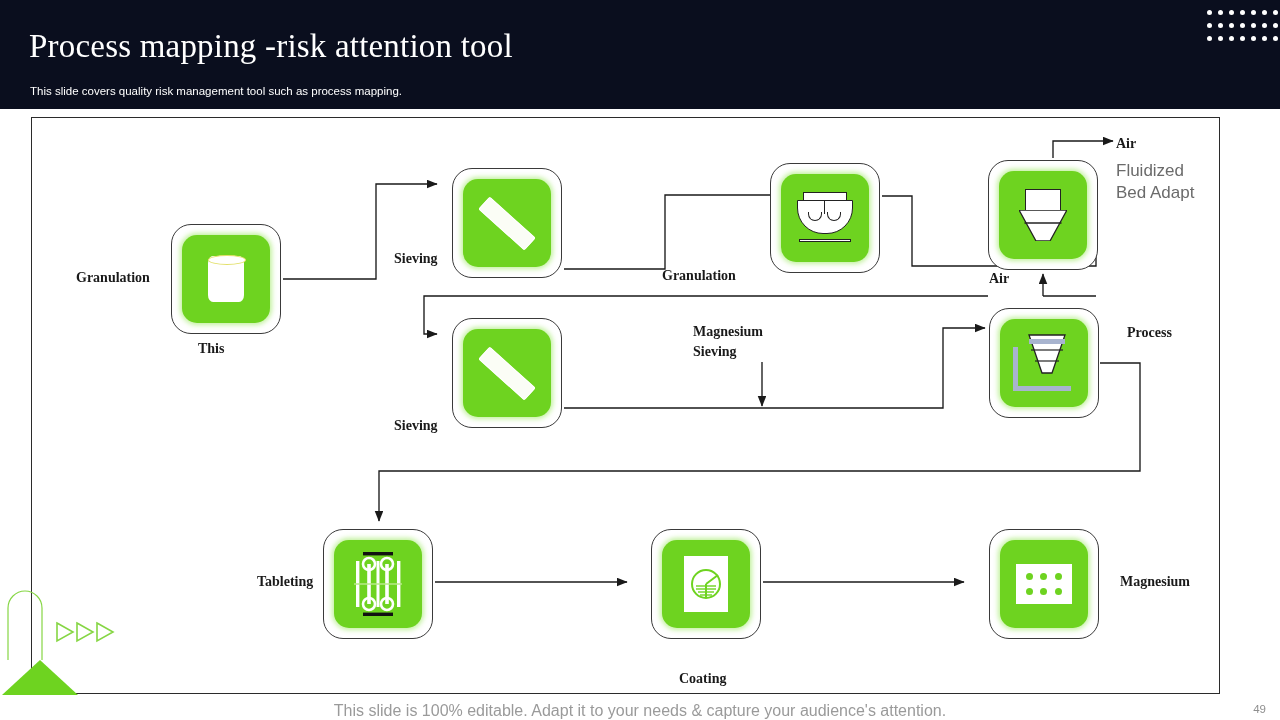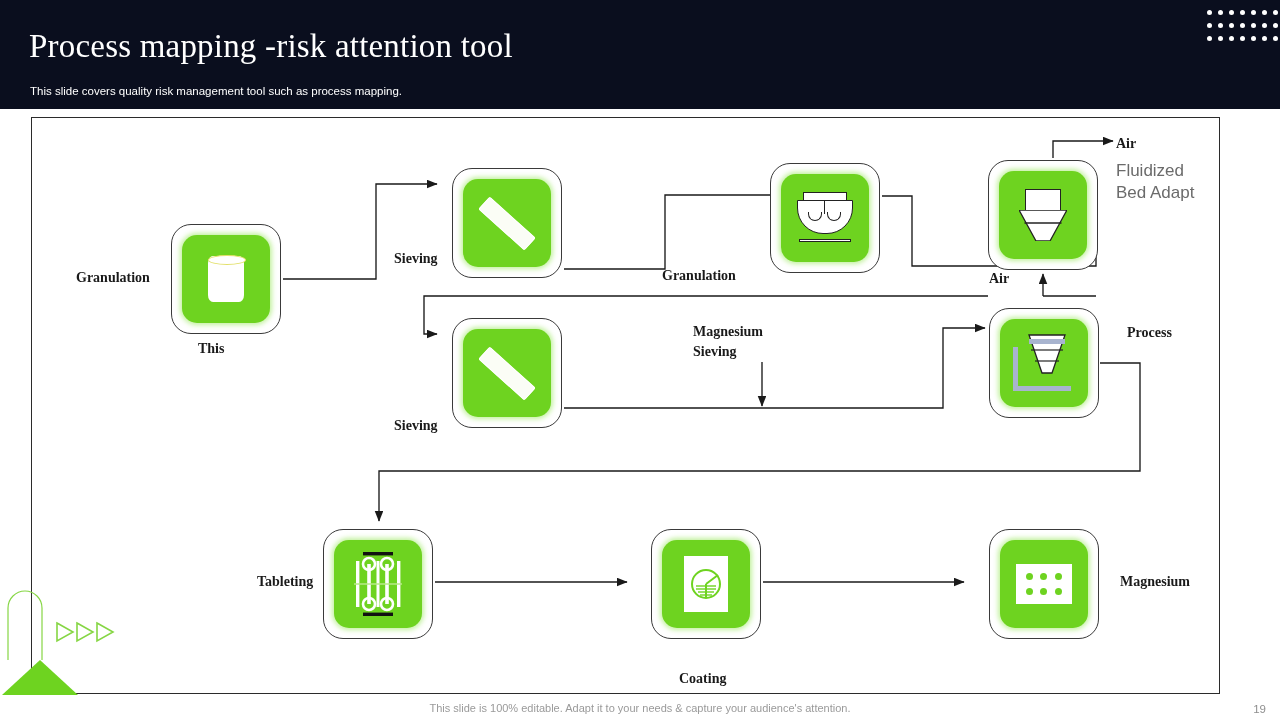--- a/index.html
+++ b/index.html
@@ -154,21 +154,21 @@
   .lbl-sans {
     position:absolute;
     font-family: "Liberation Sans", sans-serif;
     font-size: 17px; color: #6b6b6b; line-height: 1.55;
     white-space: nowrap;
   }
 
   
   .footer-note {
     position:absolute; left:0; top:702px; width:1280px; text-align:center;
-    font-size: 11px; color:#9a9a9a;
+    font-size: 16px; color:#9a9a9a;
     font-family:"Liberation Sans", sans-serif;
   }
   .page-num {
     position:absolute; right: 14px; top: 703px;
     font-size: 11.5px; color:#8e8e8e;
     font-family:"Liberation Sans", sans-serif;
   }
 
   
   .deco { position:absolute; left:0; top:575px; width:200px; height:145px; }
@@ -364,15 +364,15 @@
 
   <svg class="deco" viewBox="0 0 200 145">
     <path d="M8,85 L8,33 A17,17 0 0 1 42,33 L42,85" fill="none" stroke="#86d644" stroke-width="1.2"></path>
     <polygon points="57,48 73,57 57,66" fill="none" stroke="#86d644" stroke-width="1.6"></polygon>
     <polygon points="77,48 93,57 77,66" fill="none" stroke="#86d644" stroke-width="1.6"></polygon>
     <polygon points="97,48 113,57 97,66" fill="none" stroke="#86d644" stroke-width="1.6"></polygon>
     <polygon points="40,85 78,120 2,120" fill="#6ed320"></polygon>
   </svg>
 
   <div class="footer-note">This slide is 100% editable. Adapt it to your needs &amp; capture your audience's attention.</div>
-  <div class="page-num">19</div>
+  <div class="page-num">49</div>
 
 </div>
 
 </body></html>

